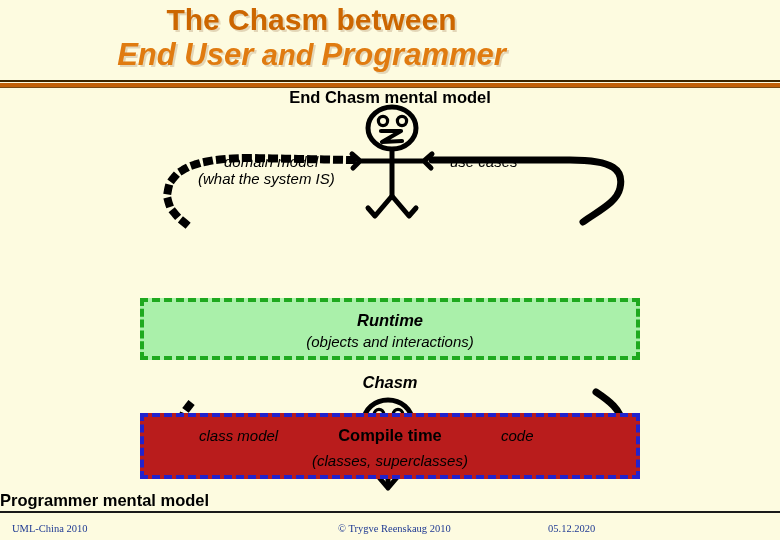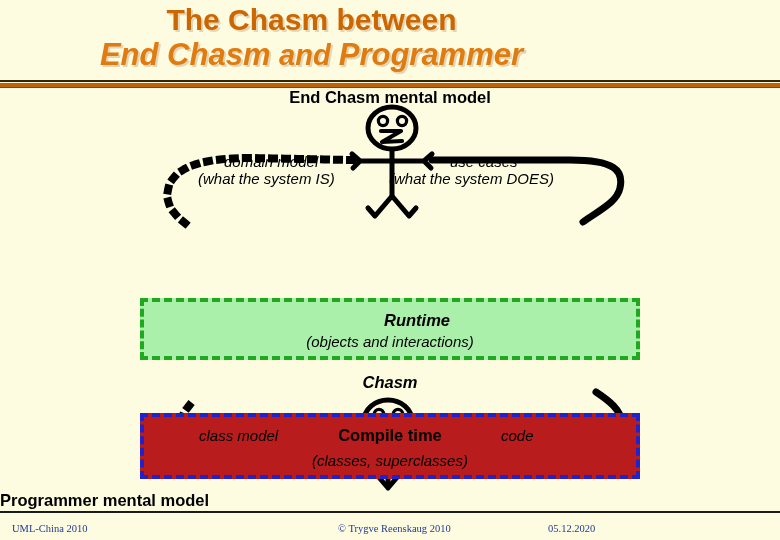--- a/index.html
+++ b/index.html
@@ -172,21 +172,21 @@
     font-weight: bold;
     color: #1F5FC4;
     font-family: "Liberation Sans", sans-serif;
   }
 </style>
 </head>
 <body>
 
 <div class="slide-title">
   <span class="title-line1">The Chasm between</span>
-  <span class="title-line2"><span class="title-big">End Chasm </span><span class="title-small">and </span><span class="title-big">Programmer</span></span>
+  <span class="title-line2"><span class="title-big">End User </span><span class="title-small">and </span><span class="title-big">Programmer</span></span>
 </div>
 
 <div class="rule-wrap">
   <div class="rule-dark"></div>
   <div class="rule-orange"></div>
   <div class="rule-thin"></div>
 </div>
 
 <div class="diagram">
 
@@ -228,24 +228,23 @@
     <path d="M 348 371 L 240 373 C 200 373 182 364 180 344 C 179 330 186 320 196 310" fill="none" stroke="#000" stroke-width="8" stroke-dasharray="2 11" stroke-linecap="square"></path>
 
     <path d="M 428 366 L 572 366 C 610 366 622 356 622 336 C 622 322 608 312 596 304" fill="none" stroke="#000" stroke-width="7" stroke-linecap="round"></path>
   </svg>
 
   <div class="lbl heading-bold" style="left:0; top:0; width:780px; text-align:center;">End Chasm mental model</div>
 
   <div class="lbl ital" style="left:224px; top:65px;">domain model</div>
   <div class="lbl ital" style="left:198px; top:82px;">(what the system IS)</div>
   <div class="lbl ital" style="left:450px; top:65px;">use cases</div>
-  <div class="lbl ital" style="left:389px; top:82px;">(what the system DOES)</div>
 
   <div class="box box-runtime">
-    <div class="box-label bold-ital" style="top:9px;padding-left:27px;">Runtime</div>
+    <div class="box-label bold-ital" style="top:9px;">Runtime</div>
     <div class="box-label ital" style="top:31px;">(objects and  interactions)</div>
   </div>
 
   <div class="lbl bold-ital" style="left:0; top:285px; width:780px; text-align:center;">Chasm</div>
 
   <div class="box box-compile">
     <div class="box-label heading-bold" style="top:9px;">Compile time</div>
     <div class="box-label ital" style="top:35px;">(classes, superclasses)</div>
   </div>
 

